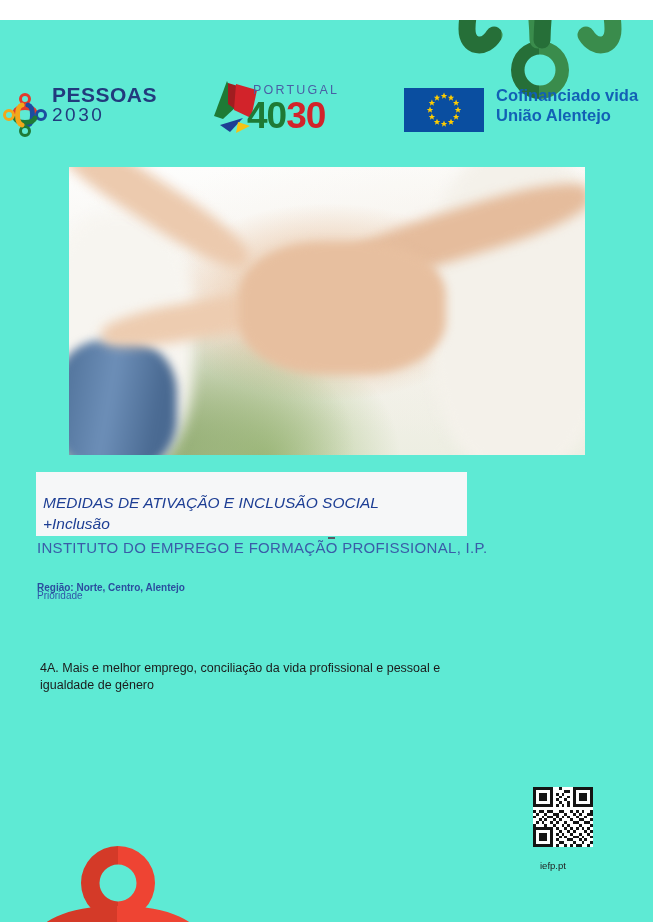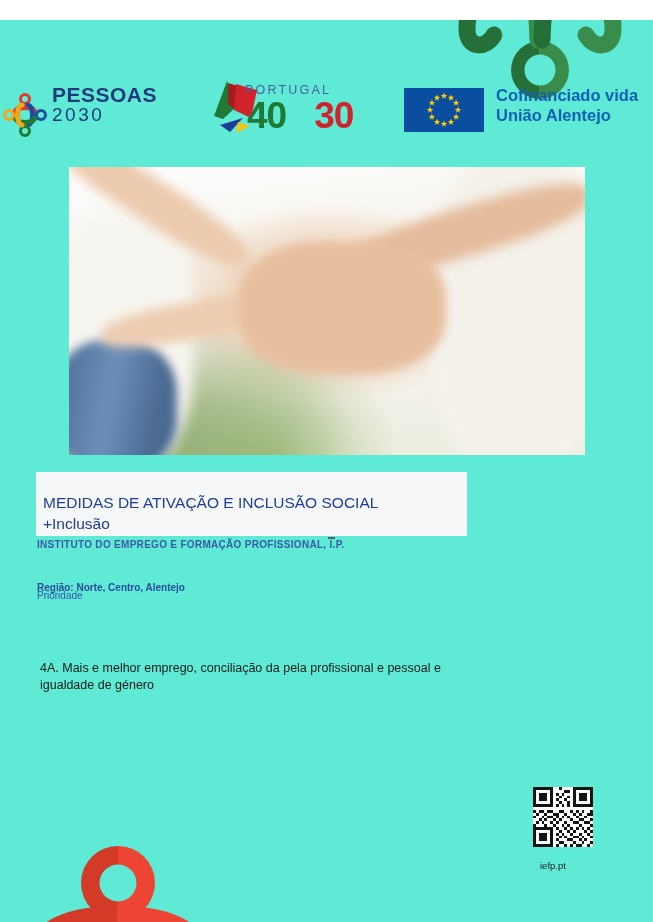--- a/index.html
+++ b/index.html
@@ -9,23 +9,23 @@
   }
   .abs{position:absolute;}
 
   
   #pessoas-logo{left:2px;top:62px;width:170px;height:62px;}
   #pessoas-text{left:52px;top:62px;color:#223a7d;}
   #pessoas-name{font-size:21px;font-weight:bold;letter-spacing:.5px;line-height:21px;}
   #pessoas-year{font-size:19px;font-weight:400;letter-spacing:2.5px;line-height:19px;}
 
   #pt-logo-flag{left:206px;top:56px;}
-  #pt-word{left:245px;top:63px;font-size:12.5px;letter-spacing:2.2px;color:#4a5fa5;font-weight:300;}
+  #pt-word{left:253px;top:63px;font-size:12.5px;letter-spacing:2.2px;color:#4a5fa5;font-weight:300;}
   #pt-year{left:247px;top:76px;font-size:37px;font-weight:600;line-height:40px;letter-spacing:-1px;}
-  #pt-year .g{color:#1e7a35;} #pt-year .r{color:#d2232a;padding-left:28px;}
+  #pt-year .g{color:#1e7a35;} #pt-year .r{color:#d2232a;}
 
   #eu-flag{left:404px;top:68px;}
   #eu-text{left:496px;top:65px;font-size:16.5px;line-height:20px;font-weight:bold;color:#1260b5;}
 
   
   #green-person{left:448px;top:0px;}
   #red-person{left:14px;top:820px;}
 
   
   #photo{
@@ -42,23 +42,23 @@
   .ph-shirt-right{right:-4%;top:-6%;width:34%;height:112%;background:#f4f1ea;filter:blur(7px);}
   .ph-jeans{left:-3%;bottom:-6%;width:24%;height:46%;
      background:linear-gradient(100deg,#55779f 15%,#6d8fb8 45%,#4a6a92 80%);filter:blur(5px);}
   .ph-arm-tl{left:-6%;top:4%;width:44%;height:15%;background:#eccaae;filter:blur(6px);transform:rotate(33deg);}
   .ph-arm-r{right:-2%;top:14%;width:50%;height:17%;background:#e5bc9c;filter:blur(6px);transform:rotate(-17deg);}
   .ph-arm-bl{left:6%;top:47%;width:36%;height:13%;background:#edccb0;filter:blur(6px);transform:rotate(-10deg);}
   .ph-hands{left:33%;top:26%;width:40%;height:46%;background:#e7bf9f;filter:blur(5px);}
 
   
   #title-box{left:36px;top:452px;width:431px;height:64px;background:#f6f7f8;}
-  #title{left:43px;top:472px;width:420px;color:#1d3e94;font-size:15.5px;line-height:21px;font-weight:400;}
+  #title{left:43px;top:472px;width:420px;color:#1d3e94;font-size:15.5px;line-height:21px;font-weight:400;font-style:italic;}
   #stray-mark{left:328px;top:517px;width:7px;height:2px;background:#5a5a66;}
-  #entity{left:37px;top:519px;width:560px;color:#3a5ca8;font-size:10px;font-weight:700;letter-spacing:.3px;}
+  #entity{left:37px;top:519px;width:560px;color:#3a5ca8;font-size:15px;font-weight:400;letter-spacing:.3px;}
   #region{left:37px;top:562px;color:#2b4d9e;font-size:10px;font-weight:bold;}
   #priority-label{left:37px;top:570px;color:#2f55a8;font-size:10px;}
   #priority-text{left:40px;top:640px;width:402px;color:#1b1b1b;font-size:12.5px;line-height:16.5px;}
 
   
   #qr{left:533px;top:767px;}
   #website{left:540px;top:840px;width:68px;font-size:9.5px;color:#222;}
 </style>
 </head>
 <body>
@@ -141,21 +141,21 @@
   <div class="abs" id="title-box"></div>
   <div class="abs" id="title">
     <div>MEDIDAS DE ATIVAÇÃO E INCLUSÃO SOCIAL</div>
     <div>+Inclusão</div>
   </div>
   <div class="abs" id="stray-mark"></div>
 
   <div class="abs" id="entity">INSTITUTO DO EMPREGO E FORMAÇÃO PROFISSIONAL, I.P.</div>
   <div class="abs" id="region">Região: Norte, Centro, Alentejo</div>
   <div class="abs" id="priority-label">Prioridade</div>
-  <div class="abs" id="priority-text">4A. Mais e melhor emprego, conciliação da pela profissional e pessoal e igualdade de género</div>
+  <div class="abs" id="priority-text">4A. Mais e melhor emprego, conciliação da vida profissional e pessoal e igualdade de género</div>
 
   <svg id="qr" class="abs" width="60" height="60" viewBox="0 0 21 21" shape-rendering="crispEdges">
     <rect width="21" height="21" fill="#fff"></rect>
     <g fill="#141414">
       <rect x="0" y="0" width="7" height="7"></rect>
         <rect x="14" y="0" width="7" height="7"></rect>
         <rect x="0" y="14" width="7" height="7"></rect>
       <rect x="1" y="1" width="5" height="5" fill="#fff"></rect>
         <rect x="15" y="1" width="5" height="5" fill="#fff"></rect>
         <rect x="1" y="15" width="5" height="5" fill="#fff"></rect>

